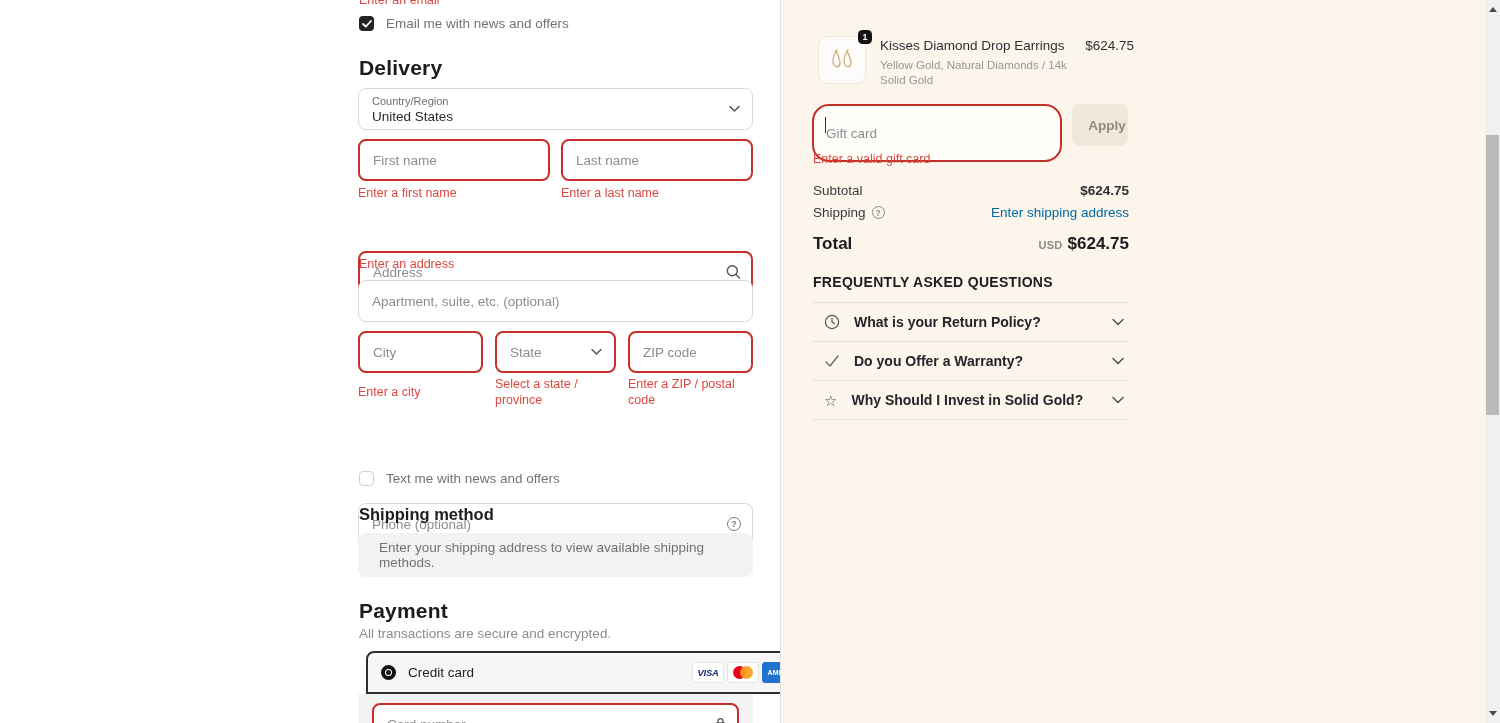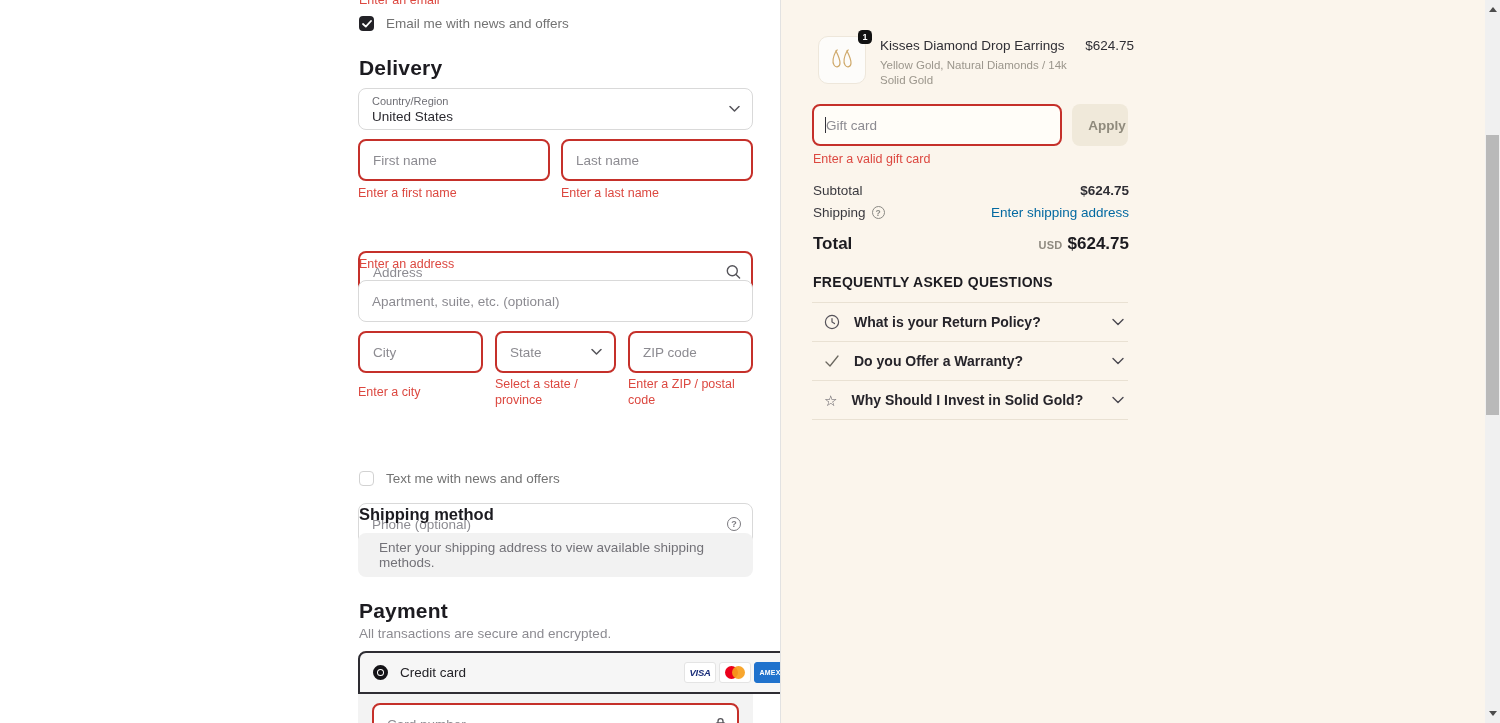--- a/index.html
+++ b/index.html
@@ -101,21 +101,21 @@
     border-radius:4.5px; color:#fff; font-size:9px; font-weight:700;
     display:flex; align-items:center; justify-content:center;
   }
   .prod-info { flex:1; min-width:0; padding-top:2px; }
   .prod-name { font-size:13.5px; color:#2f2e34; line-height:1.25; }
   .prod-variant { font-size:11.5px; color:#9b968c; line-height:1.35; margin-top:3px; }
   .prod-price { font-size:13.5px; color:#2f2e34; padding-top:2px; }
 
   .gift-row { display:flex; gap:10px; }
   .gift-input {
-    flex:1; height:42px; border:2px solid #c5302a; border-radius:8px; background:#fffdf8;
+    flex:1; height:58px; border:2px solid #c5302a; border-radius:17px; background:#fffdf8;
     font-size:13.5px; padding:0 12px; font-family:"Liberation Sans",sans-serif; outline:none; color:#2b2a30;
   }
   .gift-input::placeholder { color:#8c8b91; opacity:1; }
   .cursor-bar { position:absolute; left:13px; top:13px; width:1px; height:16px; background:#33323a; }
   .apply-btn {
     width:56px; height:42px; background:#f0e9da; border:none; border-radius:8px;
     font-size:13.5px; font-weight:700; color:#8f8a7c; cursor:pointer;
     font-family:"Liberation Sans",sans-serif;
     padding-left:14px;
   }
@@ -236,21 +236,21 @@
 
       <div class="abs h2" style="left:1px; top:505px;">Shipping method</div>
 
       <div class="abs notice-box" style="left:0; top:533px; width:395px;">
         <span>Enter your shipping address to view available shipping methods.</span>
       </div>
 
       <div class="abs h1" style="left:1px; top:599px;">Payment</div>
       <div class="abs" style="left:1px; top:626px; font-size:13.5px; color:#8c8b91;">All transactions are secure and encrypted.</div>
 
-      <div class="abs cc-header" style="left:0; top:651px; width:478px;">
+      <div class="abs cc-header" style="left:8px; top:651px; width:478px;">
         <span class="radio"></span>
         <span class="cc-label">Credit card</span>
         <span class="pay-badges">
           <span class="badge visa">
               <span>VISA</span>
             </span>
           <span class="badge">
               <span class="mc-circles">
                 <i class="c1"></i>
                 <i class="c2"></i>

